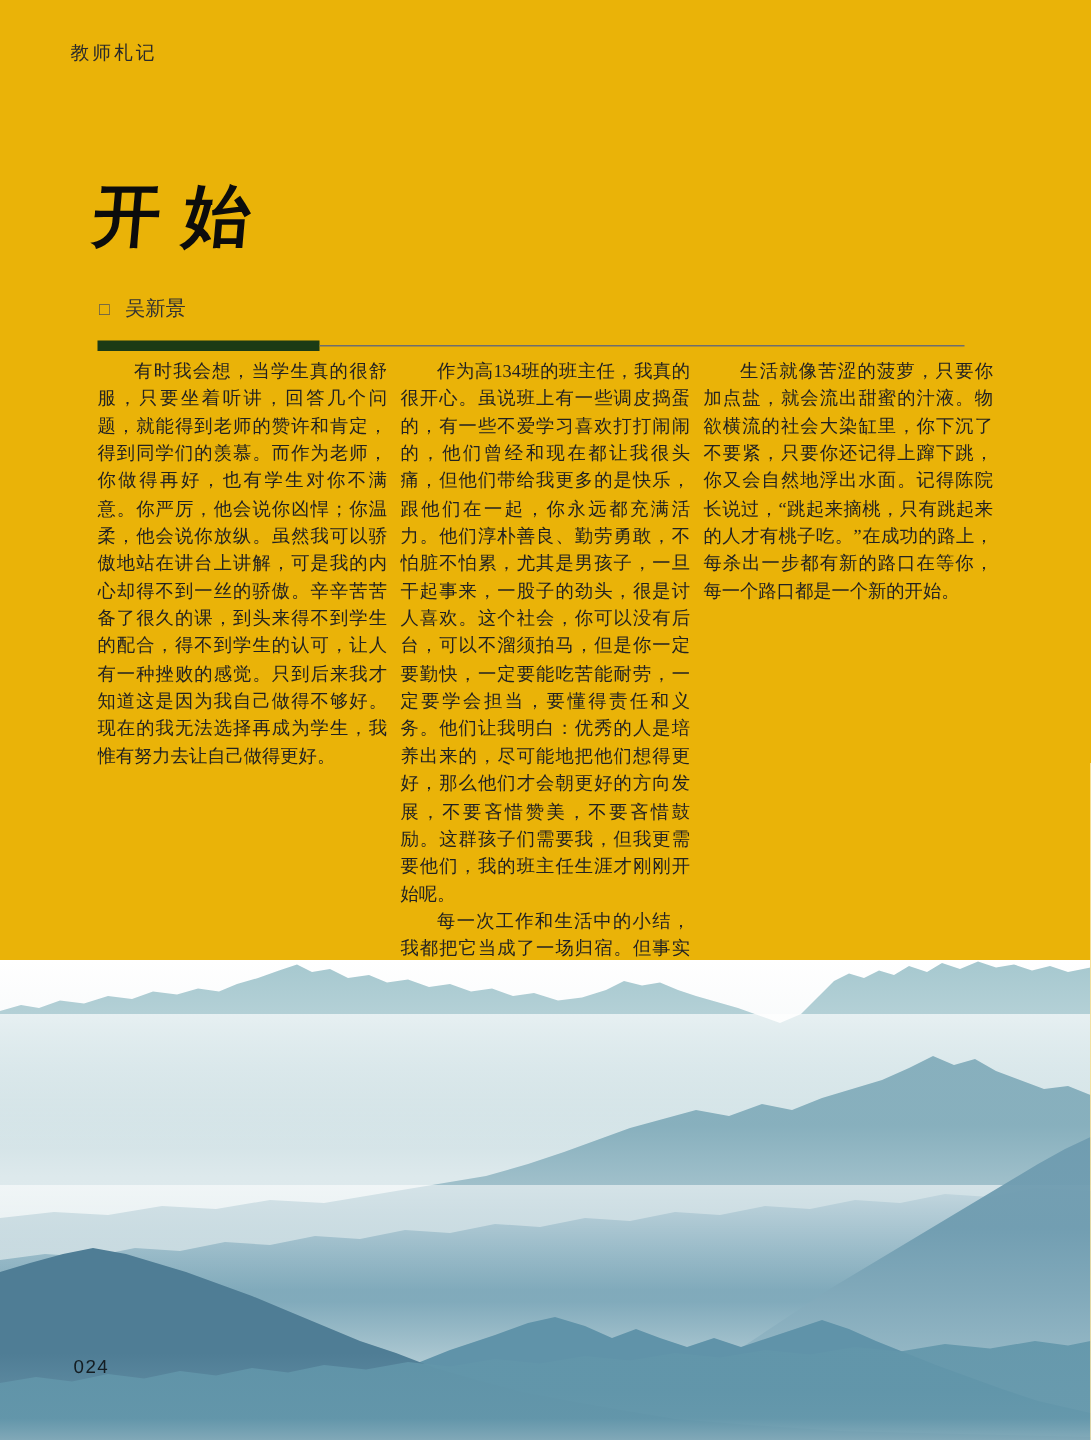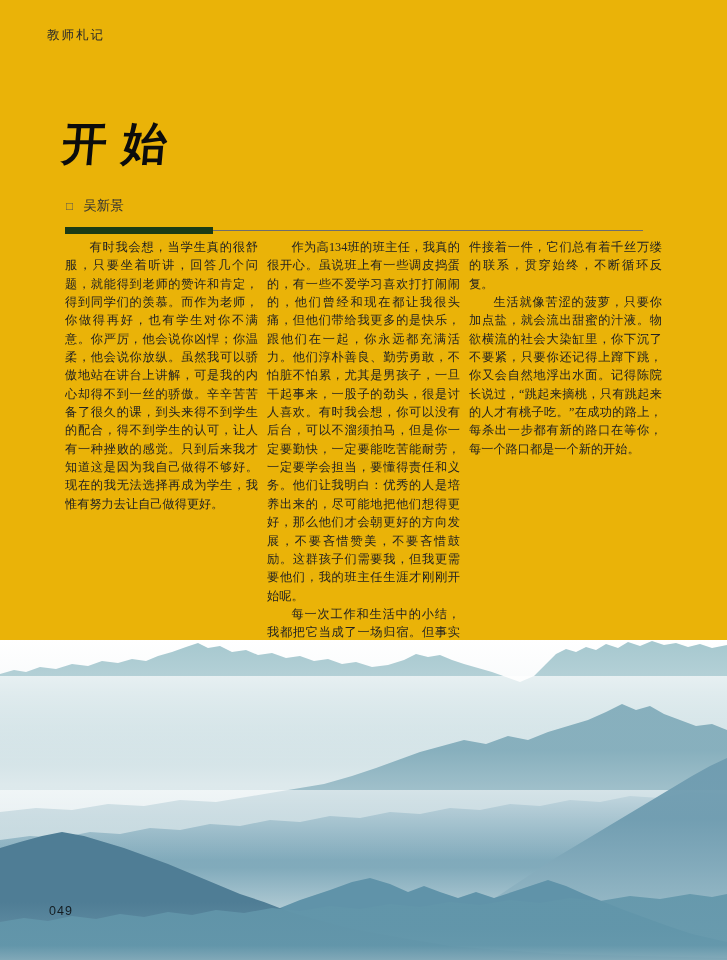--- a/index.html
+++ b/index.html
@@ -60,25 +60,24 @@
   <div class="rule">
     <span class="rule-bar"></span>
     <span class="rule-line"></span>
   </div>
 
   <div class="columns">
     <div class="col">
       <p class="ind">有时我会想，当学生真的很舒服，只要坐着听讲，回答几个问题，就能得到老师的赞许和肯定，得到同学们的羡慕。而作为老师，你做得再好，也有学生对你不满意。你严厉，他会说你凶悍；你温柔，他会说你放纵。虽然我可以骄傲地站在讲台上讲解，可是我的内心却得不到一丝的骄傲。辛辛苦苦备了很久的课，到头来得不到学生的配合，得不到学生的认可，让人有一种挫败的感觉。只到后来我才知道这是因为我自己做得不够好。现在的我无法选择再成为学生，我惟有努力去让自己做得更好。</p>
     </div>
     <div class="col">
-      <p class="ind">作为高134班的班主任，我真的很开心。虽说班上有一些调皮捣蛋的，有一些不爱学习喜欢打打闹闹的，他们曾经和现在都让我很头痛，但他们带给我更多的是快乐，跟他们在一起，你永远都充满活力。他们淳朴善良、勤劳勇敢，不怕脏不怕累，尤其是男孩子，一旦干起事来，一股子的劲头，很是讨人喜欢。有时我会想，你可以没有后台，可以不溜须拍马，但是你一定要勤快，一定要能吃苦能耐劳，一定要学会担当，要懂得责任和义务。他们让我明白：优秀的人是培养出来的，尽可能地把他们想得更好，那么他们才会朝更好的方向发展，不要吝惜赞美，不要吝惜鼓励。这群孩子们需要我，但我更需要他们，我的班主任生涯才刚刚开始呢。</p>
+      <p class="ind">作为高134班的班主任，我真的很开心。虽说班上有一些调皮捣蛋的，有一些不爱学习喜欢打打闹闹的，他们曾经和现在都让我很头痛，但他们带给我更多的是快乐，跟他们在一起，你永远都充满活力。他们淳朴善良、勤劳勇敢，不怕脏不怕累，尤其是男孩子，一旦干起事来，一股子的劲头，很是讨人喜欢。这个社会，你可以没有后台，可以不溜须拍马，但是你一定要勤快，一定要能吃苦能耐劳，一定要学会担当，要懂得责任和义务。他们让我明白：优秀的人是培养出来的，尽可能地把他们想得更好，那么他们才会朝更好的方向发展，不要吝惜赞美，不要吝惜鼓励。这群孩子们需要我，但我更需要他们，我的班主任生涯才刚刚开始呢。</p>
       <p class="ind">每一次工作和生活中的小结，我都把它当成了一场归宿。但事实上，每一次小结又成了下一件事的开始，没完没了的事情又开始萦绕着你，一</p>
     </div>
     <div class="col">
-      <p>件接着一件，它们总有着千丝万缕的联系，贯穿始终，不断循环反复。</p>
       <p class="ind">生活就像苦涩的菠萝，只要你加点盐，就会流出甜蜜的汁液。物欲横流的社会大染缸里，你下沉了不要紧，只要你还记得上蹿下跳，你又会自然地浮出水面。记得陈院长说过，“跳起来摘桃，只有跳起来的人才有桃子吃。”在成功的路上，每杀出一步都有新的路口在等你，每一个路口都是一个新的开始。</p>
     </div>
   </div>
 
   <div class="art">
     <svg width="727" height="320" viewBox="0 0 727 320" xmlns="http://www.w3.org/2000/svg">
       <defs>
         <linearGradient id="bg" x1="0" y1="0" x2="0" y2="1">
           <stop offset="0" stop-color="#ffffff"></stop>
           <stop offset="0.35" stop-color="#eef3f5"></stop>
@@ -137,15 +136,15 @@
       <path fill="url(#g5)" opacity="0.95" d="M727,118 L710,126 L692,136 L672,148 L652,160 L632,172 L612,184 L592,196 L572,208 L552,220 L534,232 L516,244 L498,256 L480,268 L462,280 L446,292 L432,304 L420,314 L414,320 L727,320 Z"></path>
 
       <path fill="url(#g6)" d="M160,320 L200,300 L240,284 L270,272 L300,260 L330,250 L352,242 L370,238 L390,244 L408,252 L424,246 L440,252 L458,258 L476,252 L494,258 L512,252 L530,246 L548,240 L566,246 L584,254 L604,262 L624,270 L646,278 L668,286 L692,294 L727,302 L727,320 Z"></path>
 
       <path fill="url(#g7)" d="M0,208 L20,202 L42,196 L62,192 L84,196 L104,202 L124,208 L146,216 L168,224 L192,234 L216,244 L240,254 L264,262 L290,272 L318,280 L348,288 L380,294 L414,300 L450,306 L500,310 L560,314 L640,316 L727,318 L727,320 L0,320 Z"></path>
 
       <path fill="url(#g6b)" opacity="0.9" d="M0,282 L24,278 L48,281 L72,276 L96,279 L120,274 L144,277 L168,272 L192,275 L216,270 L244,273 L272,268 L300,271 L330,266 L360,269 L390,264 L420,267 L450,262 L480,265 L510,260 L540,263 L570,258 L600,261 L630,256 L660,259 L690,254 L712,257 L727,254 L727,320 L0,320 Z"></path>
     </svg>
   </div>
 
-  <div class="pagenum">049</div>
+  <div class="pagenum">024</div>
 
 </div>
 
 </body></html>

